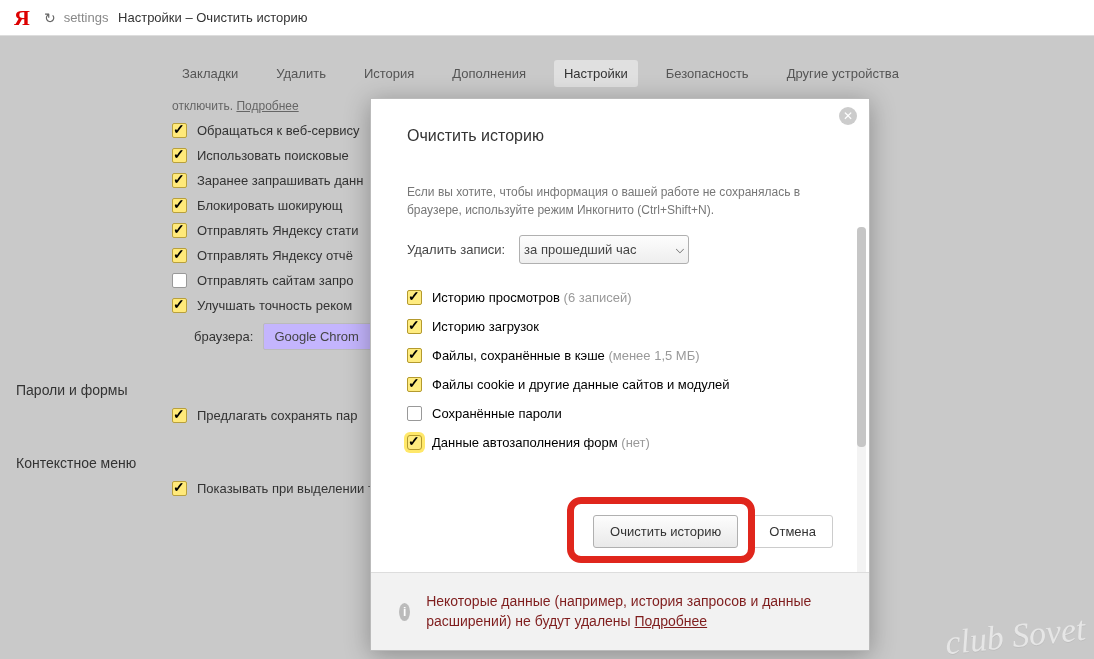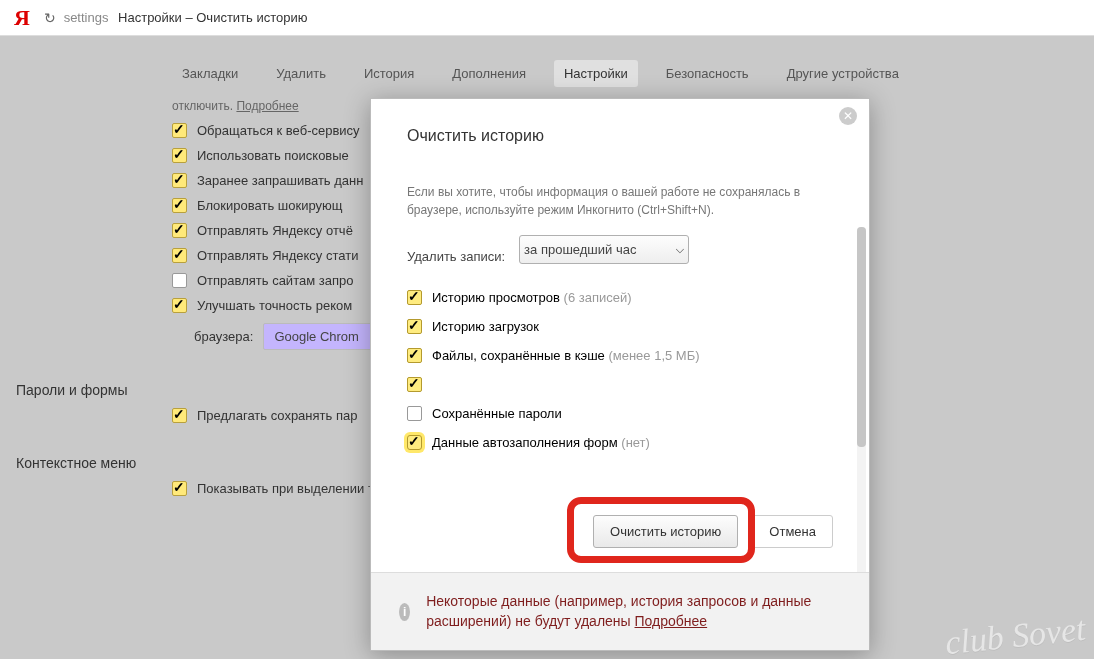--- a/index.html
+++ b/index.html
@@ -122,21 +122,21 @@
 .modal-body {
   position:absolute;
   top:66px; left:0; right:0; bottom:160px;
   overflow-y:auto;
   padding: 18px 36px 0 36px;
 }
 .modal-hint {
   font-size:12px;color:#777;line-height:1.5;margin-bottom:16px;
 }
 .delete-row {
-  display:flex;align-items:flex-end;gap:14px;font-size:13px;color:#444;margin-bottom:26px;
+  display:flex;align-items:center;gap:14px;font-size:13px;color:#444;margin-bottom:26px;
 }
 .dropdown {
   display:flex;align-items:center;gap:10px;
   background:linear-gradient(#fdfdfd,#eee);
   border:1px solid #b0b0b0;border-radius:3px;
   padding:6px 4px;font-size:13px;color:#444;
   min-width:170px;justify-content:space-between;
 }
 .chev { font-size:11px;color:#555;}
 .list { }
@@ -231,25 +231,25 @@
         <div class="opt-row">
           <span class="cb checked"></span>
           <span>Заранее запрашивать данн</span>
         </div>
         <div class="opt-row">
           <span class="cb checked"></span>
           <span>Блокировать шокирующ</span>
         </div>
         <div class="opt-row">
           <span class="cb checked"></span>
+          <span>Отправлять Яндексу стати</span>
+        </div>
+        <div class="opt-row">
+          <span class="cb checked"></span>
           <span>Отправлять Яндексу отчё</span>
-        </div>
-        <div class="opt-row">
-          <span class="cb checked"></span>
-          <span>Отправлять Яндексу стати</span>
         </div>
         <div class="opt-row">
           <span class="cb"></span>
           <span>Отправлять сайтам запро</span>
         </div>
         <div class="opt-row">
           <span class="cb checked"></span>
           <span>Улучшать точность реком</span>
         </div>
       </div>
@@ -296,20 +296,21 @@
         <div class="opt-row">
           <span class="cb yellow checked"></span>
           <span>Историю загрузок </span>
         </div>
         <div class="opt-row">
           <span class="cb yellow checked"></span>
           <span>Файлы, сохранённые в кэше <span class="muted">(менее 1,5 МБ)</span></span>
         </div>
         <div class="opt-row">
           <span class="cb yellow checked"></span>
+          <span>Файлы cookie и другие данные сайтов и модулей </span>
         </div>
         <div class="opt-row">
           <span class="cb yellow"></span>
           <span>Сохранённые пароли </span>
         </div>
         <div class="opt-row">
           <span class="cb yellow checked highlight"></span>
           <span>Данные автозаполнения форм <span class="muted">(нет)</span></span>
         </div>
       </div>

